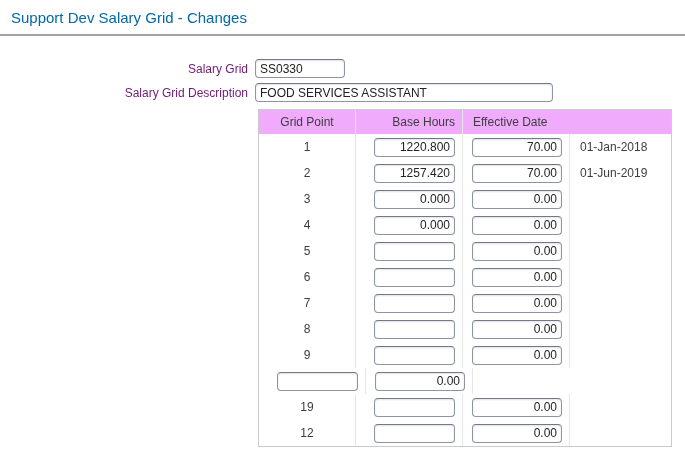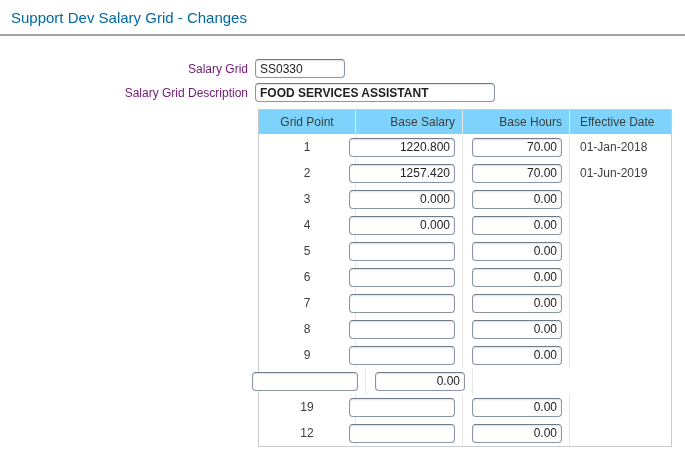--- a/index.html
+++ b/index.html
@@ -44,51 +44,51 @@
     height: 19px;
     padding: 1px 4px;
     border: 1px solid #8b95a5;
     border-top-color: #6f7987;
     border-radius: 4px;
     box-shadow: inset 0 1px 2px rgba(0,0,0,0.12);
     background: #ffffff;
     outline: none;
   }
   .input-code { width: 90px; }
-  .input-desc { width: 240px; font-weight: bold; }
+  .input-desc { width: 298px; }
   .grid-table {
     margin: 7px 0 0 258px;
     width: 414px;
     border: 1px solid #cbcbcb;
     background: #ffffff;
   }
   .thead {
     display: flex;
     height: 24px;
-    background: #7dd3fc;
+    background: #f0abfc;
     font-size: 12px;
     color: #3d3d3d;
   }
   .trow {
     display: flex;
     height: 26px;
     font-size: 12px;
     color: #3d3d3d;
   }
   .c1, .c2, .c3, .c4 {
     display: flex;
     align-items: center;
     height: 100%;
   }
   .c1 { width: 97px;  justify-content: center; border-right: 1px solid #e6e6e6; }
   .c2 { width: 107px; justify-content: flex-end; padding-right: 7px; border-right: 1px solid #e6e6e6; }
   .c3 { width: 107px; justify-content: flex-end; padding-right: 7px; border-right: 1px solid #e6e6e6; }
   .c4 { flex: 1; justify-content: flex-start; padding-left: 10px; }
   .num { text-align: right; }
-  .cell-input-salary { width: 106px; }
+  .cell-input-salary { width: 81px; }
   .cell-input-hours  { width: 90px; }
 </style>
 </head>
 <body>
 
 <div class="page-title">Support Dev Salary Grid - Changes</div>
 <div class="divider"></div>
 
 <div class="form">
   <div class="form-row">
@@ -97,21 +97,20 @@
   </div>
   <div class="form-row">
     <div class="form-label">Salary Grid Description</div>
     <input type="text" class="box input-desc" value="FOOD SERVICES ASSISTANT" style="">
   </div>
 </div>
 
 <div class="grid-table">
   <div class="thead">
     <div class="c1">Grid Point</div>
-    <div class="c2">Base Salary</div>
     <div class="c3">Base Hours</div>
     <div class="c4">Effective Date</div>
   </div>
   <div>
   <div class="trow">
     <div class="c1">1</div>
     <div class="c2">
       <input type="text" class="box num cell-input-salary" value="1220.800" style="">
     </div>
     <div class="c3">

